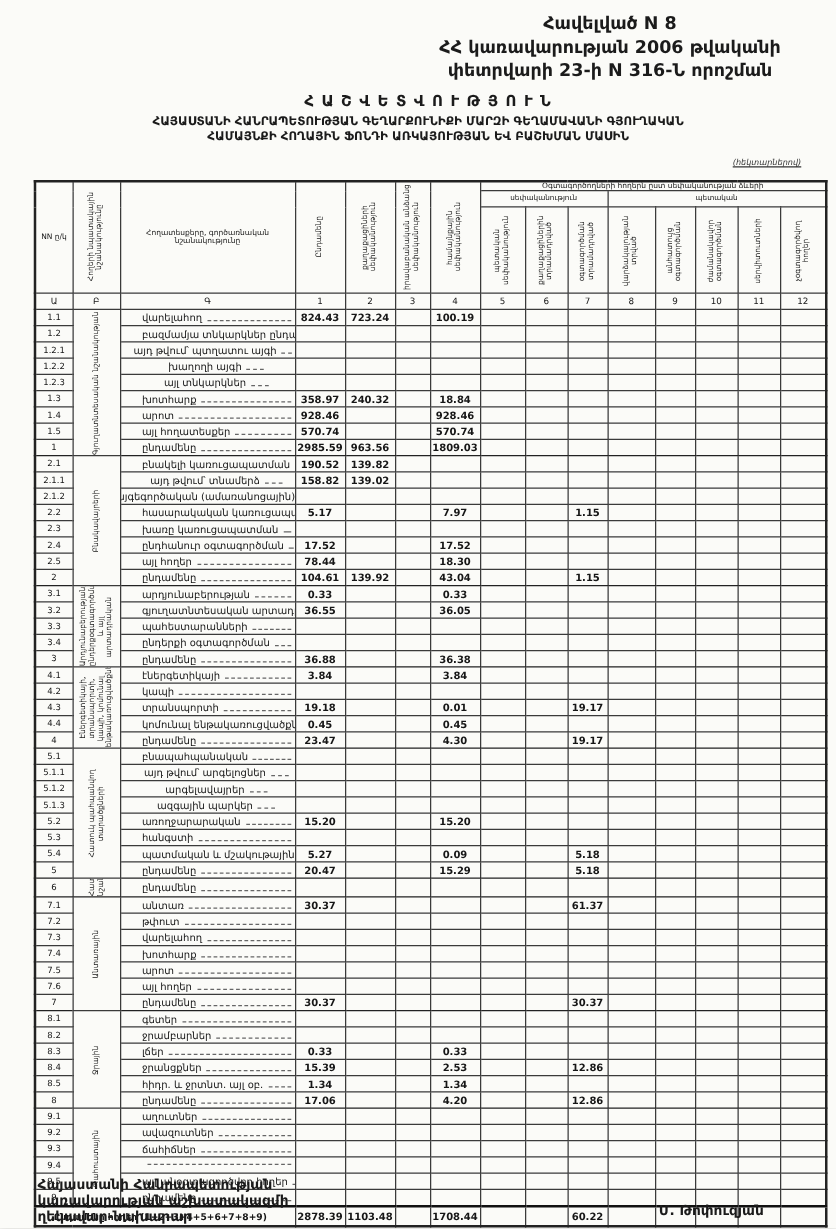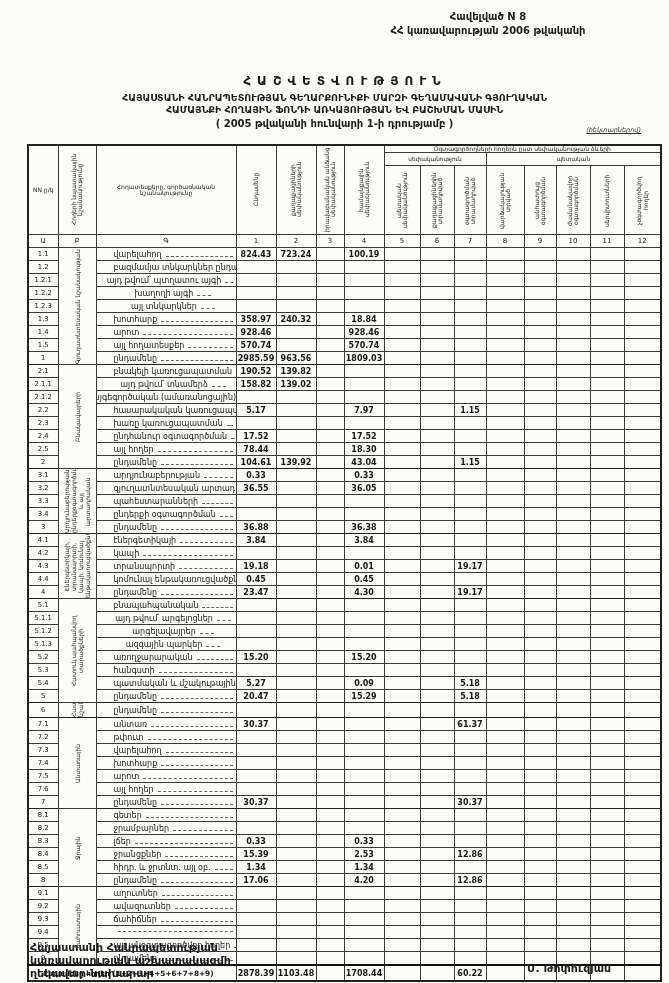--- a/index.html
+++ b/index.html
@@ -1,20 +1,20 @@
 <!DOCTYPE html>
 <html lang="hy"><head>
 <meta charset="utf-8">
 <style>
   html,body{margin:0;padding:0;background:#e8e8e6;}
   .page{position:relative;width:669px;height:983px;margin:0 auto;background:#fbfbf8;
         font-family:"DejaVu Sans",sans-serif;color:#1b1b1b;overflow:hidden;
         box-shadow:0 0 6px rgba(0,0,0,.3);}
   .appendix{position:absolute;top:10px;right:6px;width:350px;text-align:center;
-            font-size:10px;font-weight:bold;line-height:1.35;}
+            font-size:14px;font-weight:bold;line-height:1.35;}
   .titleblock{position:absolute;top:74px;left:0;right:0;text-align:center;font-weight:bold;}
   .t1{font-size:12px;letter-spacing:6px;margin-bottom:4px;margin-left:21px;}
   .t2,.t3{font-size:9.5px;line-height:1.3;}
   .t4{font-size:10px;margin-top:1px;}
   .units{position:absolute;top:126px;right:28px;font-size:6.5px;font-style:italic;color:#333;text-decoration:underline;}
   .tablewrap{position:absolute;top:144px;left:27px;}
   table.report{border-collapse:collapse;table-layout:fixed;width:633px;border:2px solid #222;}
   .report th,.report td{border:1px solid #3a3a3a;padding:0 1px;overflow:hidden;
                         font-weight:normal;color:#161616;}
   .report thead th{font-size:6px;line-height:1.08;text-align:center;vertical-align:middle;}
@@ -42,27 +42,27 @@
   .signame{position:absolute;top:962px;left:527px;font-size:11px;font-weight:bold;text-align:right;}
 </style>
 </head>
 <body>
 
 <div class="page">
 
   <div class="appendix">
     <div>Հավելված N 8</div>
     <div>ՀՀ կառավարության 2006 թվականի</div>
+    <div>փետրվարի 23-ի N 316-Ն որոշման</div>
   </div>
 
   <div class="titleblock">
     <div class="t1">ՀԱՇՎԵՏՎՈՒԹՅՈՒՆ</div>
     <div class="t2">ՀԱՅԱՍՏԱՆԻ ՀԱՆՐԱՊԵՏՈՒԹՅԱՆ ԳԵՂԱՐՔՈՒՆԻՔԻ ՄԱՐԶԻ ԳԵՂԱՄԱՎԱՆԻ ԳՅՈՒՂԱԿԱՆ</div>
     <div class="t3">ՀԱՄԱՅՆՔԻ ՀՈՂԱՅԻՆ ՖՈՆԴԻ ԱՌԿԱՅՈՒԹՅԱՆ ԵՎ ԲԱՇԽՄԱՆ ՄԱՍԻՆ</div>
-    <div class="t4">( 2005 թվականի հունվարի 1-ի դրությամբ )</div>
   </div>
 
   <div class="units">(հեկտարներով)</div>
 
   <div class="tablewrap">
     <table class="report">
       <colgroup>
         <col style="width:30px">
           <col style="width:38px">
           <col style="width:140px">

